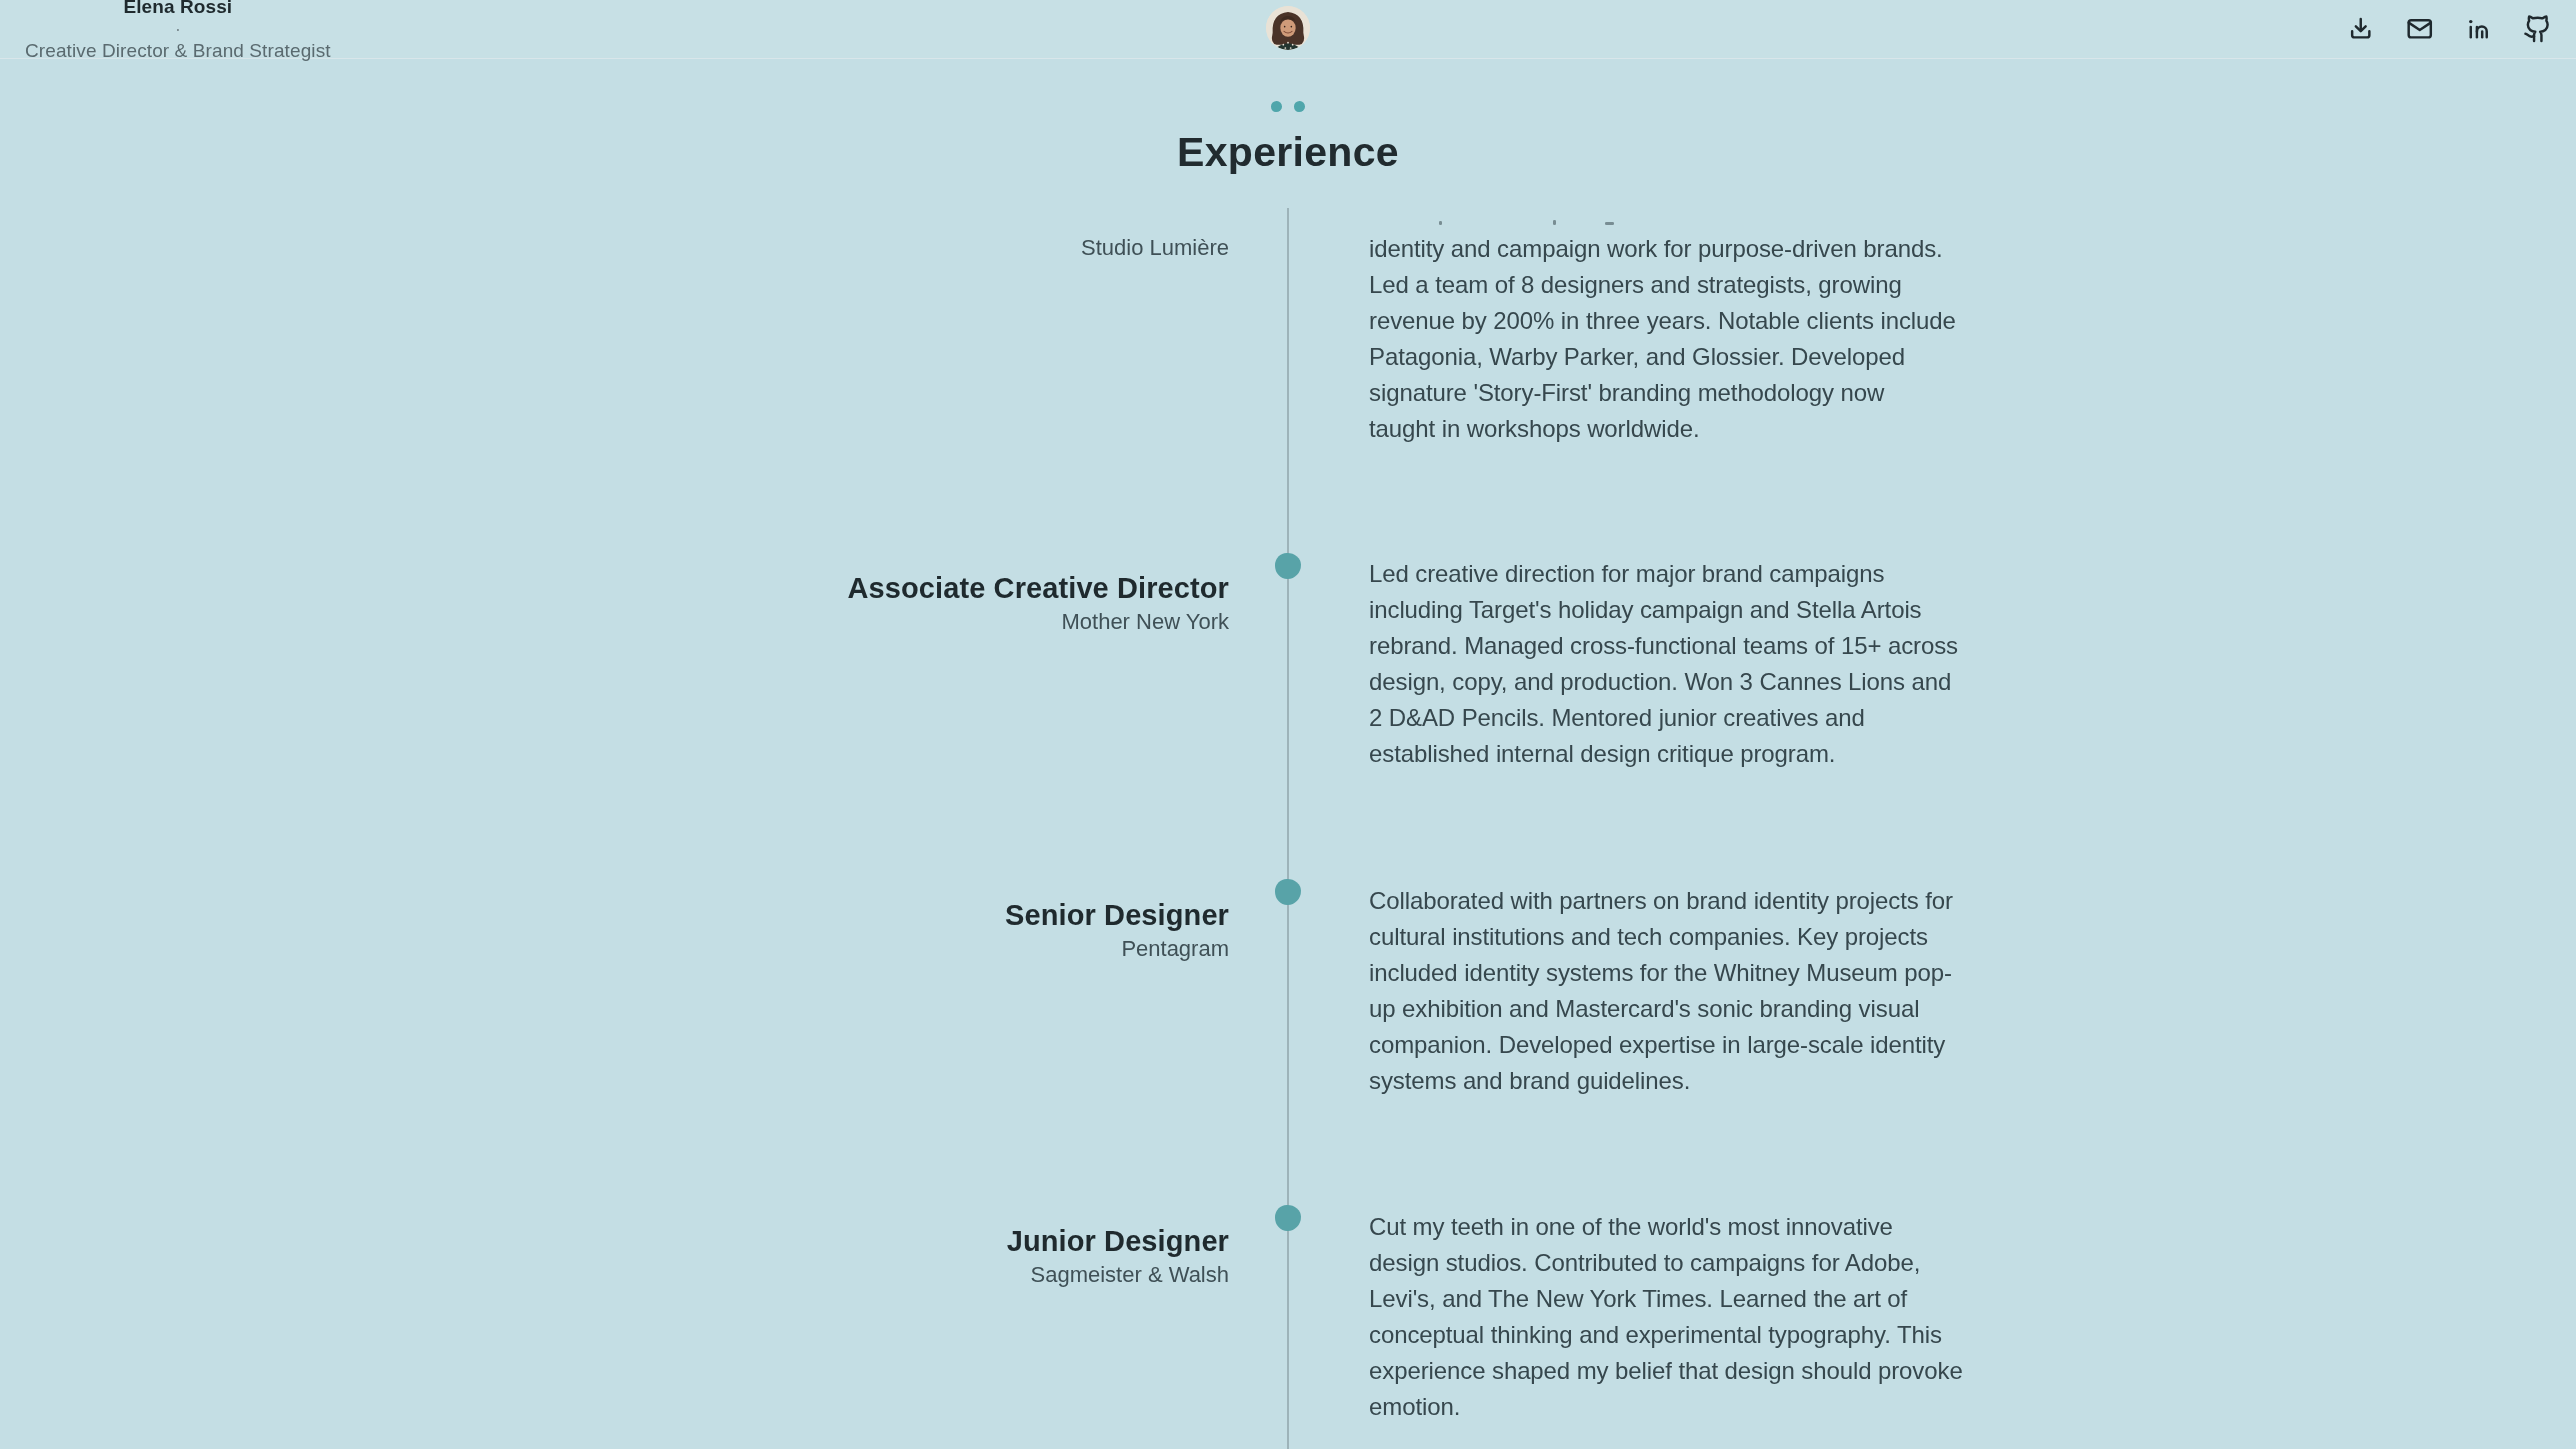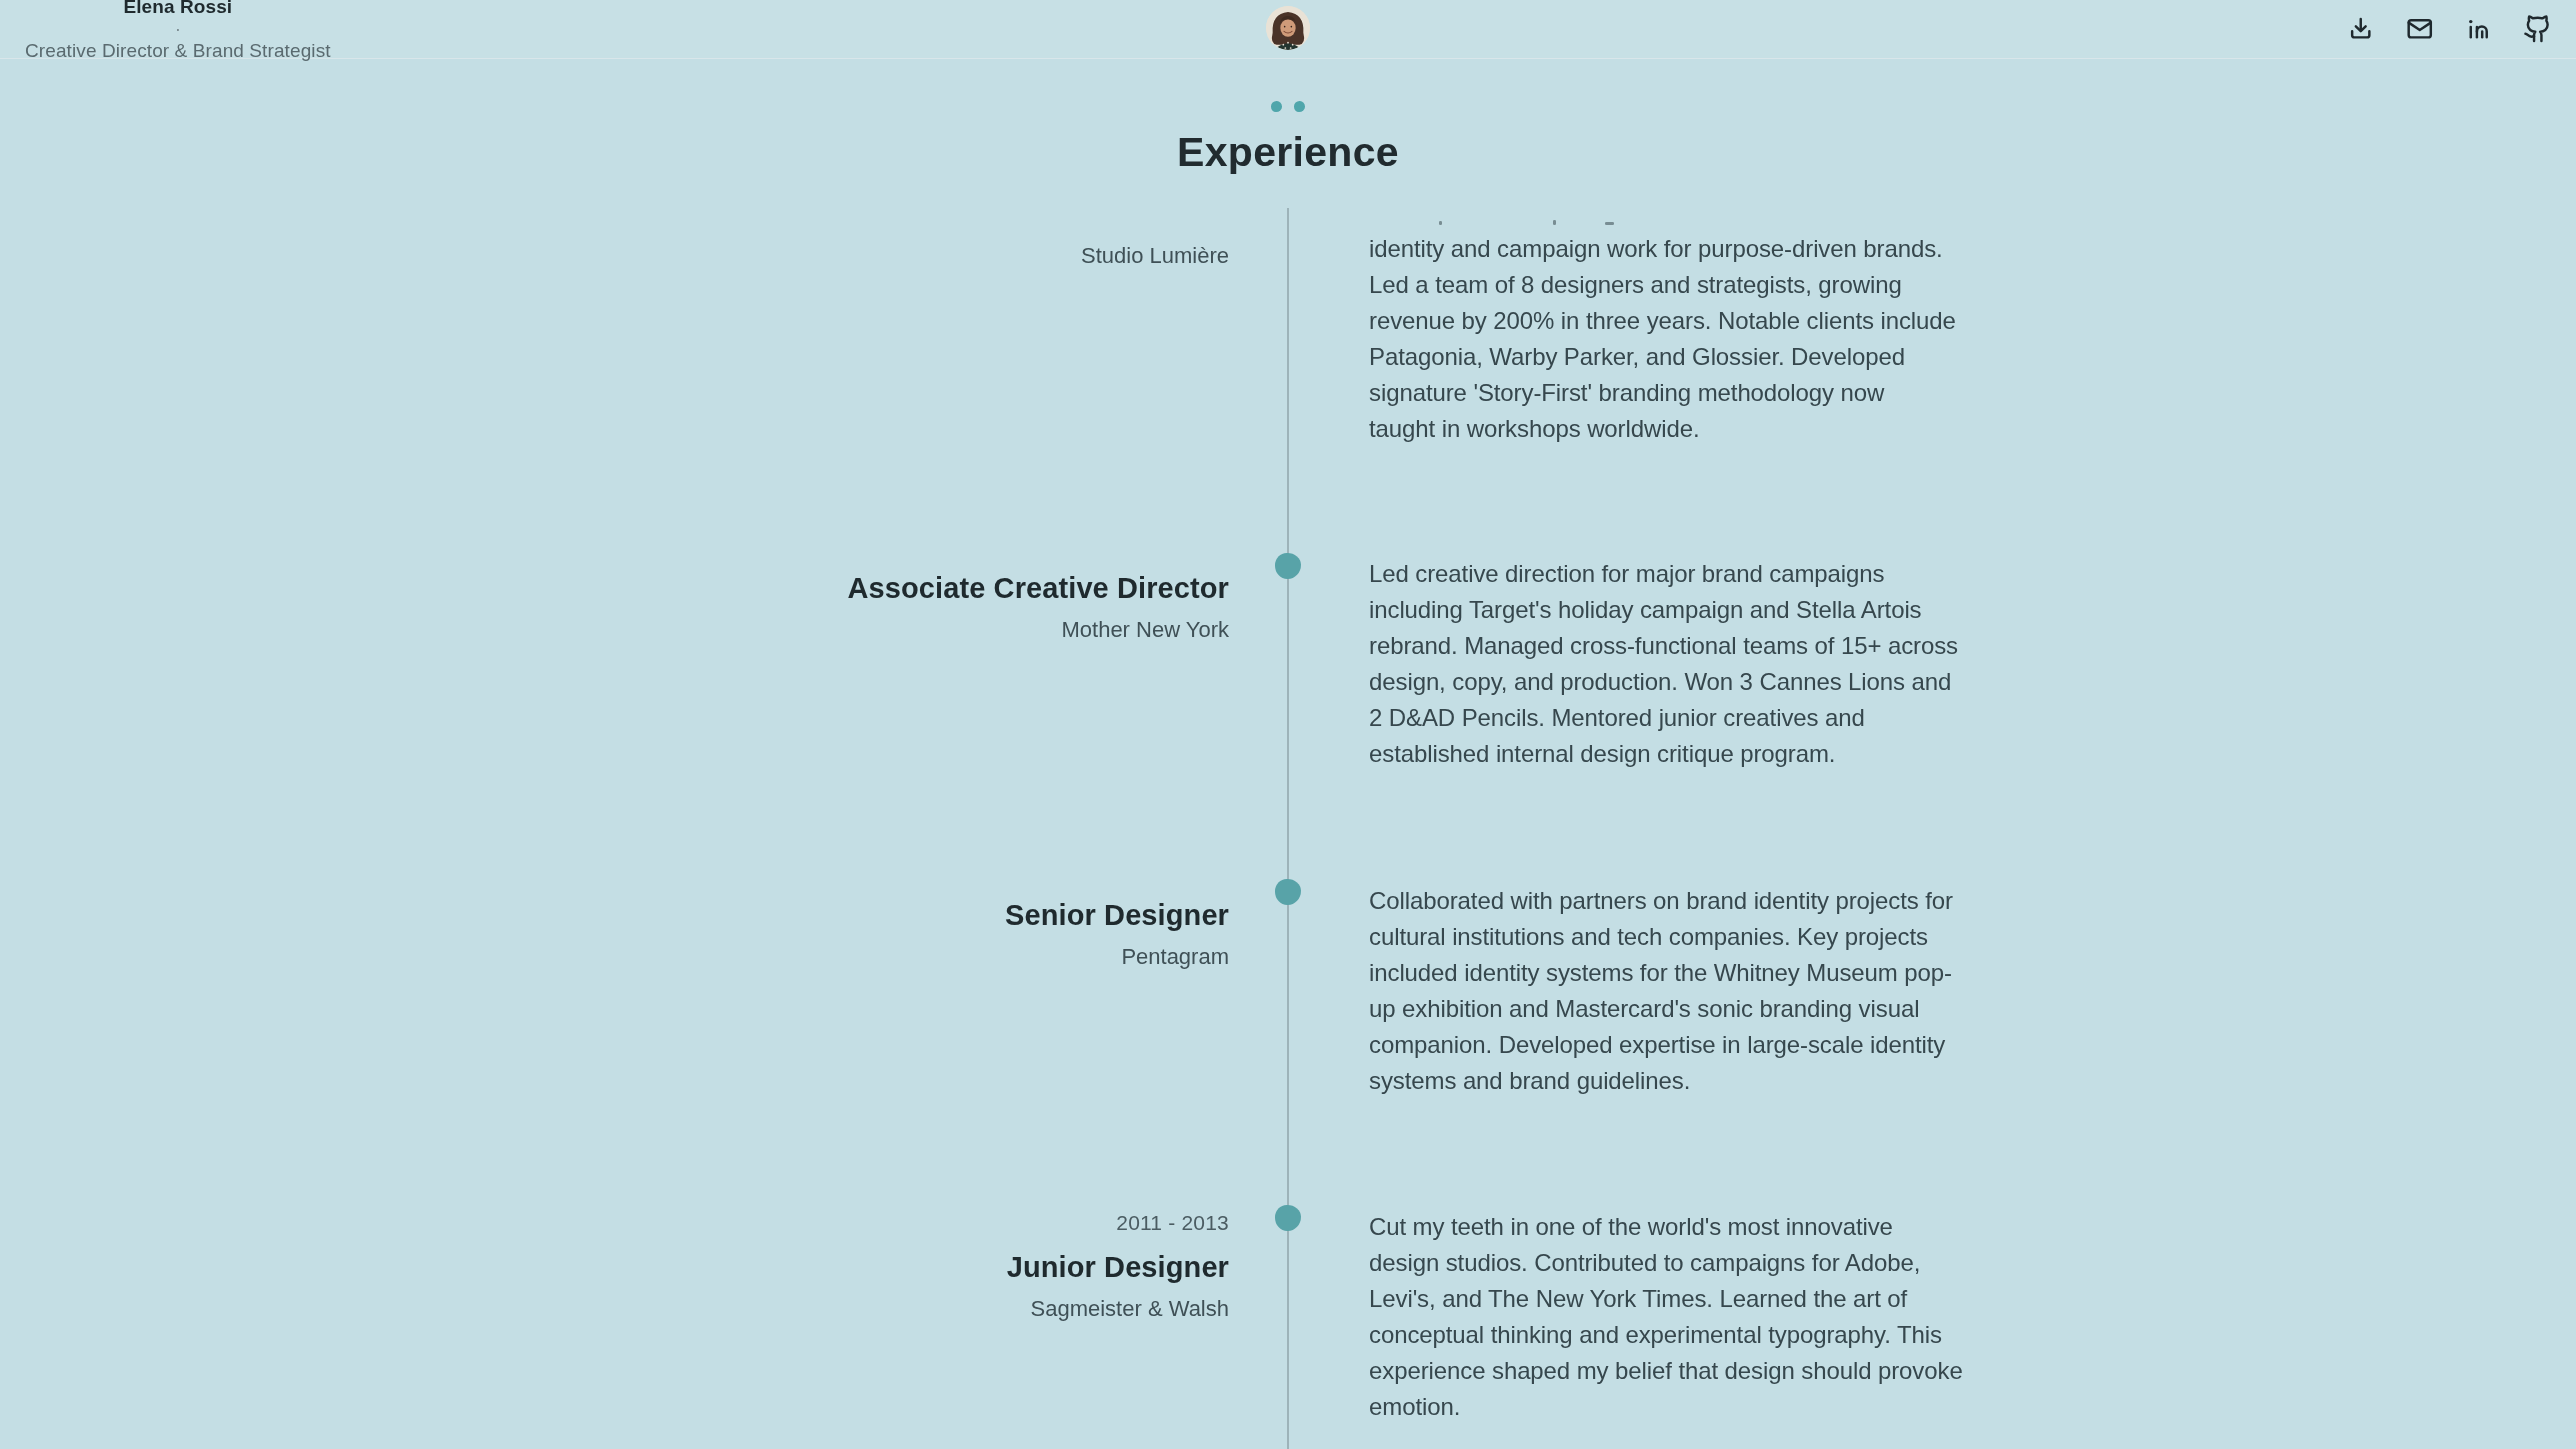--- a/index.html
+++ b/index.html
@@ -59,21 +59,21 @@
   .dot-e2 { top:553px; }
   .dot-e3 { top:879px; }
   .dot-e4 { top:1205px; }
 
   .entry { position:absolute; left:0; width:100%; }
   .e1 { top:232px; } .e2 { top:557px; } .e3 { top:884px; } .e4 { top:1210px; }
 
   .col-left { position:absolute; left:0; right:1347px; top:0; text-align:right; }
   .date     { font-size:21px; line-height:25.5px; color:#4b5c62; letter-spacing:0.2px; }
   .jobtitle { font-size:29px; line-height:35px; font-weight:bold; color:#1f2a2e; margin-top:14px; letter-spacing:0.1px; }
-  .company  { font-size:22px; line-height:27px; color:#3f5056; margin-top:10px; }
+  .company  { font-size:22px; line-height:27px; color:#3f5056; margin-top:2px; }
   .e1 .jobtitle { margin-top:0; }
 
   .col-right { position:absolute; left:1321px; top:-0.7px; width:738px;margin-left:48px; }
   .desc {
     font-size:24px; line-height:36px; color:#36474d;
     letter-spacing:-0.1px; white-space:pre-line;
   }
 
   
   .fragments { position:absolute; top:0; left:0; }
@@ -210,21 +210,20 @@
 cultural institutions and tech companies. Key projects
 included identity systems for the Whitney Museum pop-
 up exhibition and Mastercard's sonic branding visual
 companion. Developed expertise in large-scale identity
 systems and brand guidelines.</p>
     </div>
   </section>
 
   <section class="entry e4">
     <div class="col-left">
-      <div class="date">2011 - 2013</div>
       <h3 class="jobtitle">Junior Designer</h3>
       <div class="company">Sagmeister &amp; Walsh</div>
     </div>
     <div class="col-right">
       <p class="desc">Cut my teeth in one of the world's most innovative
 design studios. Contributed to campaigns for Adobe,
 Levi's, and The New York Times. Learned the art of
 conceptual thinking and experimental typography. This
 experience shaped my belief that design should provoke
 emotion.</p>

